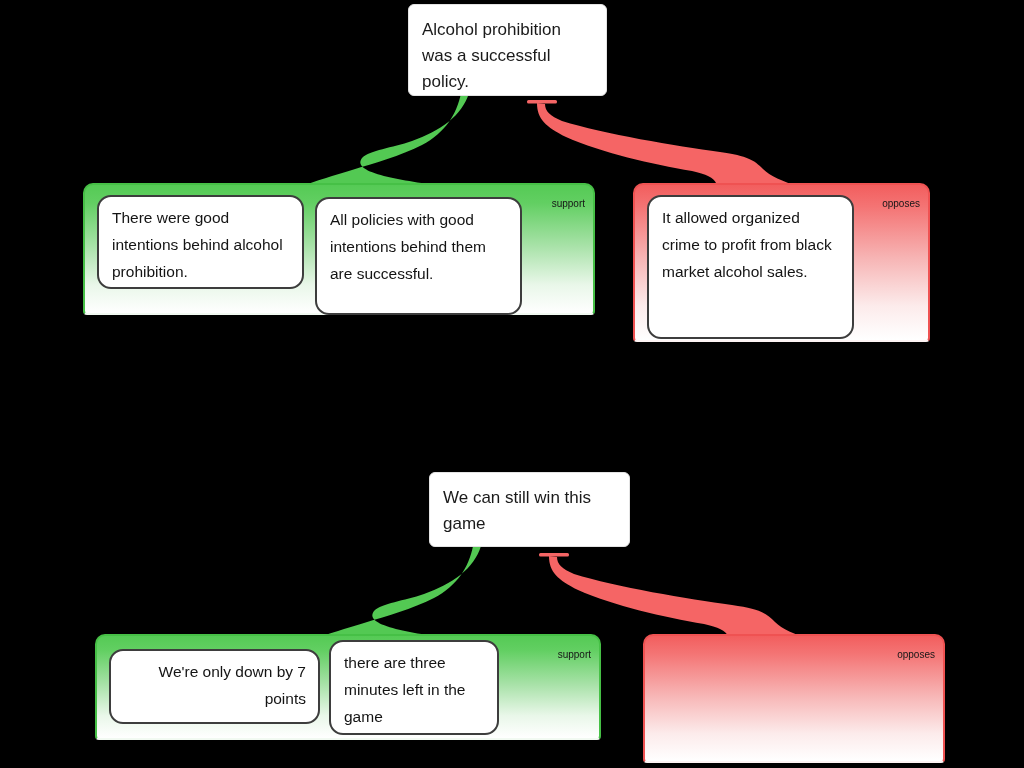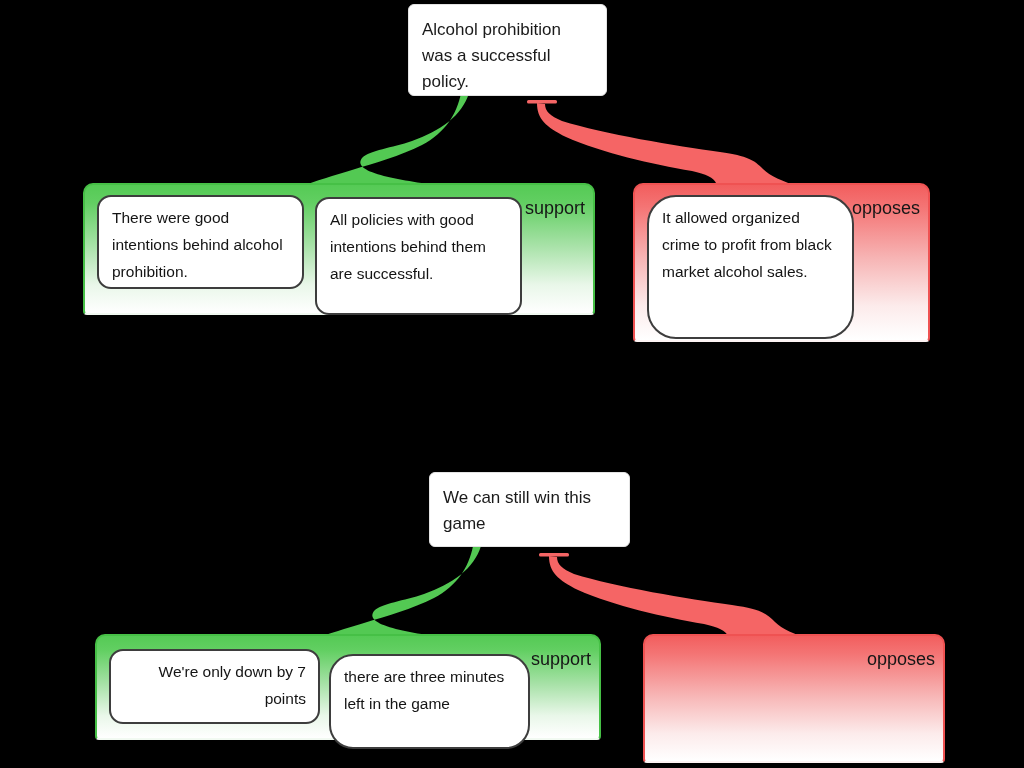--- a/index.html
+++ b/index.html
@@ -24,43 +24,43 @@
   }
   .group.support{
     background:linear-gradient(180deg,#55ca55 0%,#62cf62 14%,#a9e2a9 48%,#e9f7e9 78%,#ffffff 100%);
     border:2px solid #46c046;border-bottom-color:#f2faf2;
   }
   .group.oppose{
     background:linear-gradient(180deg,#f25e5e 0%,#f47474 14%,#f7b6b6 48%,#fcebeb 78%,#ffffff 100%);
     border:2px solid #ef5252;border-bottom-color:#fdf3f3;
   }
   .group-label{
-    position:absolute;top:13px;right:8px;font-size:18px;color:#161616;
+    position:absolute;top:13px;right:8px;font-size:10px;color:#161616;
   }
 
   
   .premise{
     position:absolute;background:#ffffff;border:2px solid #3d3d3d;border-radius:14px;
     color:#141414;font-size:15.5px;line-height:27px;padding:7px 12px 0 13px;
     box-sizing:border-box;
   }
 
   
   #t1-root{left:408px;top:4px;width:199px;height:92px;}
   #t1-sup {left:83px;top:183px;width:512px;height:132px;}
   #t1-sup-p0{left:12px;top:10px;width:207px;height:94px;}
   #t1-sup-p1{left:230px;top:12px;width:207px;height:118px;}
   #t1-opp {left:633px;top:183px;width:297px;height:159px;}
-  #t1-opp-p0{left:12px;top:10px;width:207px;height:144px;border-radius:29px;}
+  #t1-opp-p0{left:12px;top:10px;width:207px;height:144px;}
 
   
   #t2-root{left:417px;top:472px;width:201px;height:75px;margin-left:12px;}
   #t2-sup {left:95px;top:634px;width:506px;height:106px;}
   #t2-sup-p0{left:12px;top:13px;width:211px;height:75px;text-align:right;}
-  #t2-sup-p1{left:232px;top:18px;width:201px;height:95px;border-radius:24px;}
+  #t2-sup-p1{left:232px;top:4px;width:170px;height:95px;}
   #t2-opp {left:643px;top:634px;width:302px;height:129px;}
   #t2-opp-p0{left:12px;top:14px;width:205px;height:113px;}
 </style>
 </head>
 <body>
 
 <div id="canvas">
 
   <svg id="edges" width="1024" height="768" viewBox="0 0 1024 768">
 

